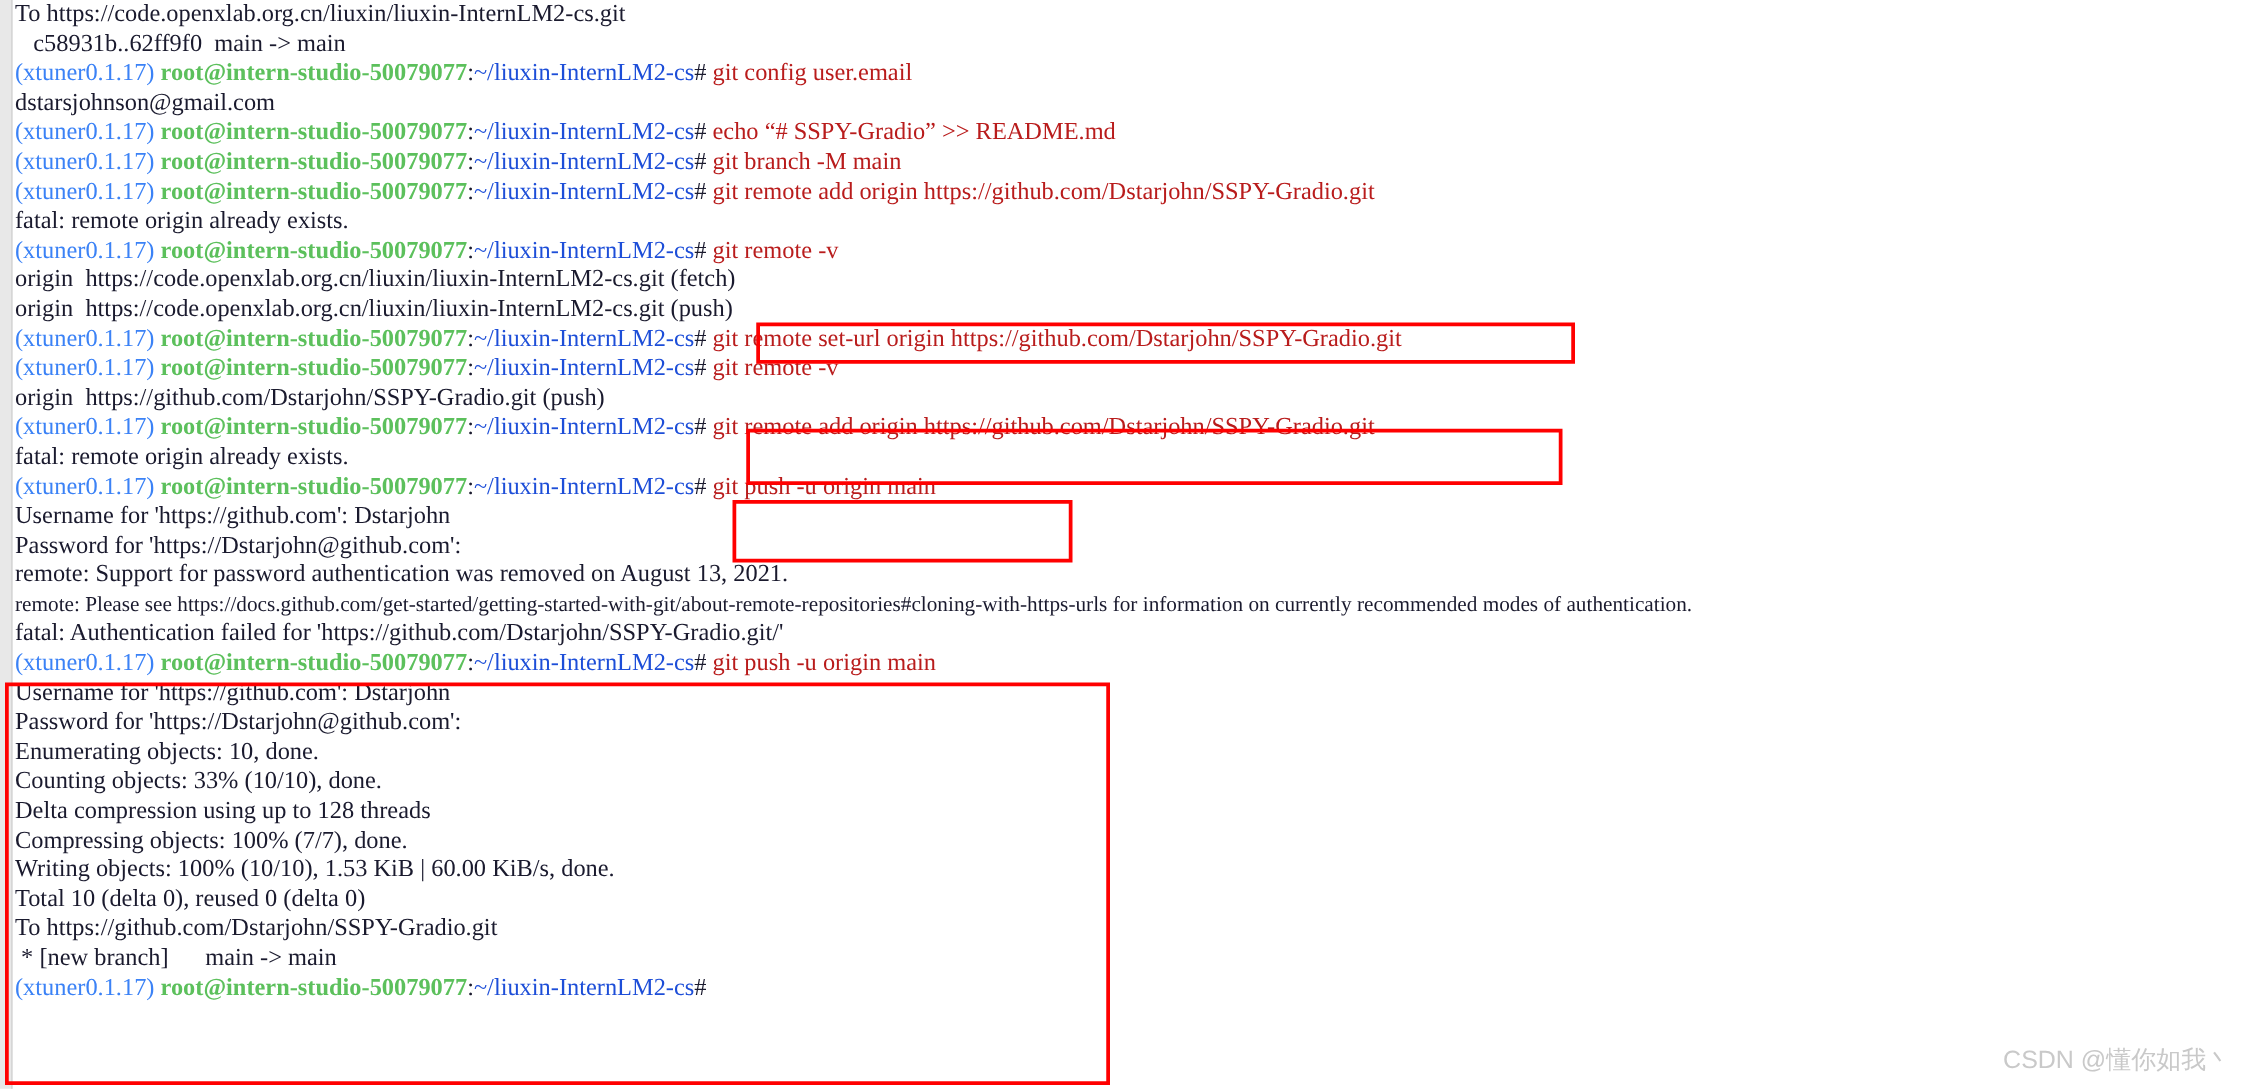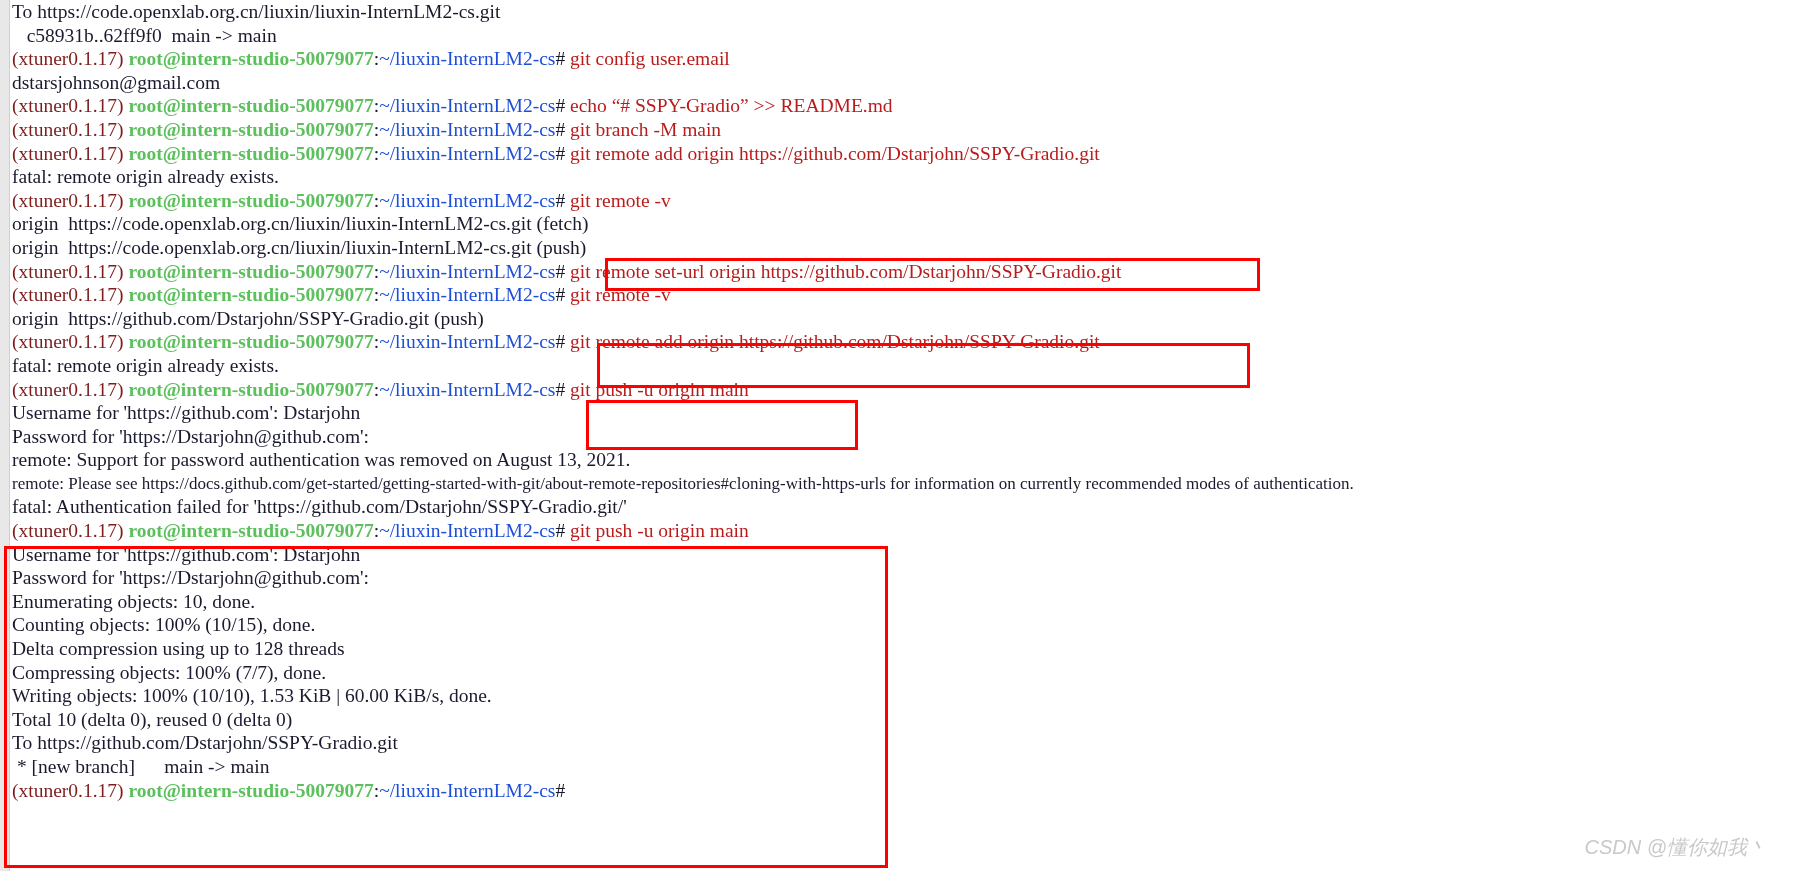--- a/index.html
+++ b/index.html
@@ -40,46 +40,45 @@
     font-size: 19.5px;
     letter-spacing: 0px;
     color: #1a1a2e;
     font-family: "Liberation Serif", "DejaVu Serif", serif;
   }
   .line.small {
     font-size: 17px;
   }
 
   
-  .env   { color: #7f1d1d; }
+  .env   { color: #3b82f6; }
   .user  { color: #5cc05c; font-weight: bold; }
   .colon { color: #1a1a2e; }
   .path  { color: #1d4ed8; }
   .hash  { color: #1a1a2e; }
   .cmd   { color: #b91c1c; }
   .out   { color: #1a1a2e; }
 
   
   .redbox {
     position: absolute;
     border: 3px solid #ff0000;
     box-sizing: border-box;
     pointer-events: none;
     background: transparent;
   }
 
   #watermark {
     position: absolute;
-    right: 28px;
+    right: 10px;
     bottom: 10px;
     font-size: 20px;
     color: #c9c9c9;
     font-family: "Liberation Sans", sans-serif;
     white-space: pre;
-    font-style: italic;
   }
 </style>
 </head>
 <body>
 
 <div id="left-gutter"></div>
 
 <div id="terminal">
     <div class="line"><span class="out">To https://code.openxlab.org.cn/liuxin/liuxin-InternLM2-cs.git</span></div>
     <div class="line"><span class="out">   c58931b..62ff9f0  main -&gt; main</span></div>
@@ -100,21 +99,21 @@
     <div class="line"><span class="env">(xtuner0.1.17) </span><span class="user">root@intern-studio-50079077</span><span class="colon">:</span><span class="path">~/liuxin-InternLM2-cs</span><span class="hash">#</span><span class="cmd"> git push -u origin main</span></div>
     <div class="line"><span class="out">Username for 'https://github.com': Dstarjohn</span></div>
     <div class="line"><span class="out">Password for 'https://Dstarjohn@github.com':</span></div>
     <div class="line"><span class="out">remote: Support for password authentication was removed on August 13, 2021.</span></div>
     <div class="line small"><span class="out">remote: Please see https://docs.github.com/get-started/getting-started-with-git/about-remote-repositories#cloning-with-https-urls for information on currently recommended modes of authentication.</span></div>
     <div class="line"><span class="out">fatal: Authentication failed for 'https://github.com/Dstarjohn/SSPY-Gradio.git/'</span></div>
     <div class="line"><span class="env">(xtuner0.1.17) </span><span class="user">root@intern-studio-50079077</span><span class="colon">:</span><span class="path">~/liuxin-InternLM2-cs</span><span class="hash">#</span><span class="cmd"> git push -u origin main</span></div>
     <div class="line"><span class="out">Username for 'https://github.com': Dstarjohn</span></div>
     <div class="line"><span class="out">Password for 'https://Dstarjohn@github.com':</span></div>
     <div class="line"><span class="out">Enumerating objects: 10, done.</span></div>
-    <div class="line"><span class="out">Counting objects: 100% (10/15), done.</span></div>
+    <div class="line"><span class="out">Counting objects: 33% (10/10), done.</span></div>
     <div class="line"><span class="out">Delta compression using up to 128 threads</span></div>
     <div class="line"><span class="out">Compressing objects: 100% (7/7), done.</span></div>
     <div class="line"><span class="out">Writing objects: 100% (10/10), 1.53 KiB | 60.00 KiB/s, done.</span></div>
     <div class="line"><span class="out">Total 10 (delta 0), reused 0 (delta 0)</span></div>
     <div class="line"><span class="out">To https://github.com/Dstarjohn/SSPY-Gradio.git</span></div>
     <div class="line"><span class="out"> * [new branch]      main -&gt; main</span></div>
     <div class="line"><span class="env">(xtuner0.1.17) </span><span class="user">root@intern-studio-50079077</span><span class="colon">:</span><span class="path">~/liuxin-InternLM2-cs</span><span class="hash">#</span><span class="cmd"></span></div>
   </div>
 
 <div id="annotation-layer">

